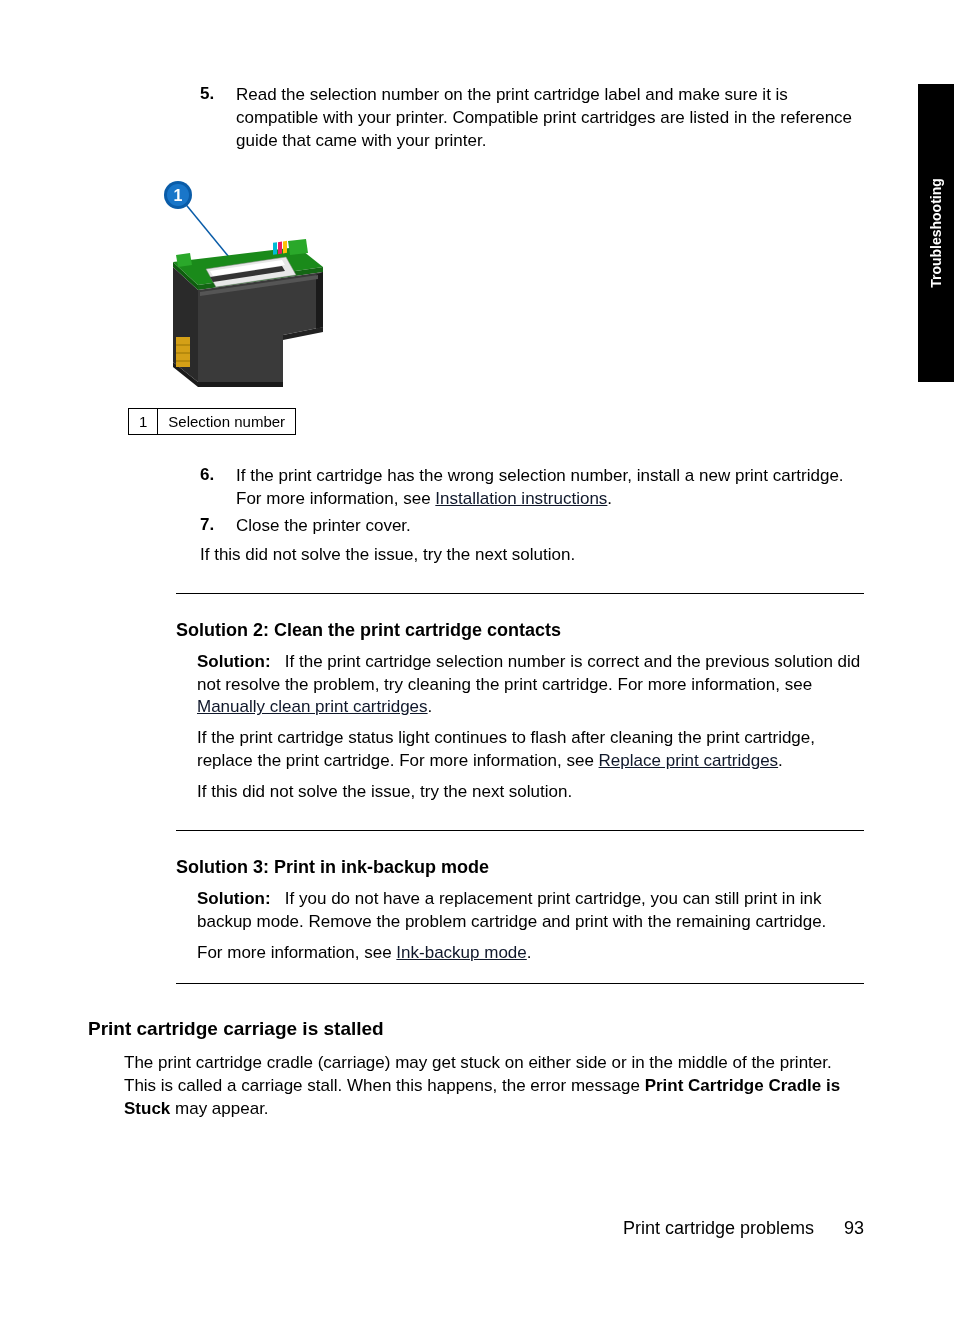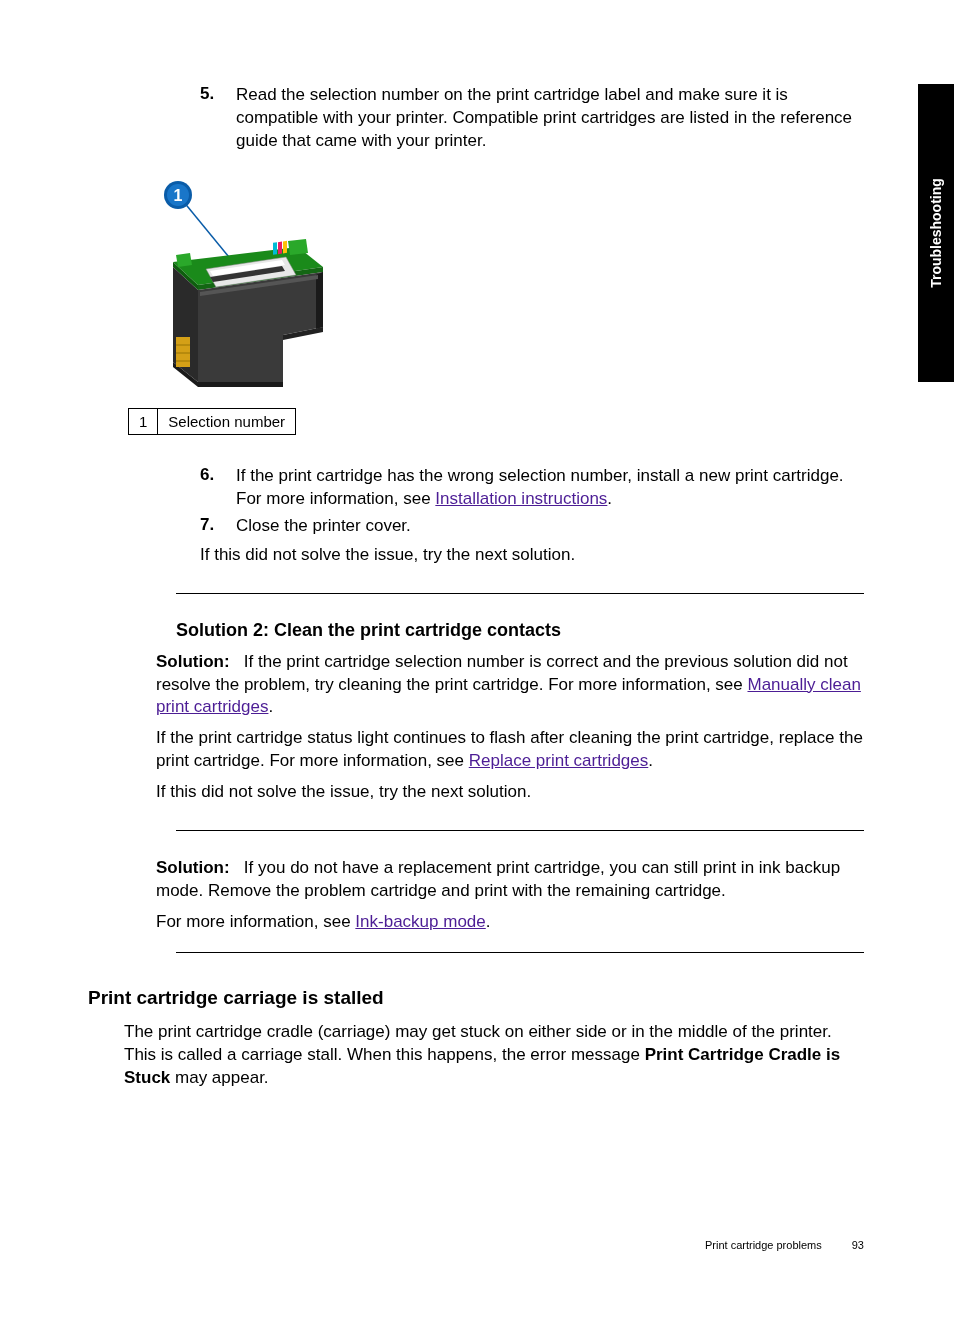--- a/index.html
+++ b/index.html
@@ -16,27 +16,27 @@
   .num { width: 36px; flex-shrink: 0; font-weight: bold; font-size: 17px; }
   .txt { flex: 1; font-size: 17px; line-height: 1.35; }
   .indent { margin-left: 112px; }
   .para { font-size: 17px; line-height: 1.35; margin-top: 4px; }
   .figure-area { margin: 24px 0 14px 40px; }
   .callout-table { border-collapse: collapse; margin-top: 6px; margin-left: 0px; }
   .callout-table td { border: 1px solid #000; padding: 4px 10px; font-size: 15px; }
   .callout-table td:first-child { text-align: center; width: 28px; }
   hr.sep { border: none; border-top: 1.5px solid #000; margin: 26px 0 26px 88px; width: 688px; }
   .sol-title { font-weight: bold; font-size: 18px; margin-left: 88px; margin-bottom: 10px; }
-  .sol-body { margin-left: 68px; font-size: 17px; line-height: 1.35; }
+  .sol-body { margin-left: 109px; font-size: 17px; line-height: 1.35; }
   .sol-body p { margin-bottom: 8px; }
   .inline-bold { font-weight: bold; }
-  a.link { color: #4c1d95; text-decoration: underline; }
+  a.link { color: #0f172a; text-decoration: underline; }
   .h2 { font-weight: bold; font-size: 19px; margin-top: 34px; margin-bottom: 12px; }
   .body-para { margin-left: 36px; font-size: 17px; line-height: 1.35; }
-  .footer { position: absolute; bottom: 70px; left: 88px; width: 776px; display: flex; justify-content: flex-end; font-size: 11px; gap: 30px; }
+  .footer { position: absolute; bottom: 82px; left: 88px; width: 776px; display: flex; justify-content: flex-end; font-size: 18px; gap: 30px; }
   .footer .pn { }
   
   .cart-svg { display: block; }
 </style>
 </head>
 <body>
 
 <div class="page">
   <div class="side-tab">
     <span>Troubleshooting</span>
@@ -123,20 +123,21 @@
         <span class="inline-bold">Solution:</span>&nbsp;&nbsp;&nbsp;<span>If the print cartridge selection number is correct and the previous solution did not resolve the problem, try cleaning the print cartridge. For more information, see </span><a href="#" class="link">Manually clean print cartridges</a><span>.</span>
       </p>
       <p>
         <span>If the print cartridge status light continues to flash after cleaning the print cartridge, replace the print cartridge. For more information, see </span><a href="#" class="link">Replace print cartridges</a><span>.</span>
       </p>
       <p>If this did not solve the issue, try the next solution.</p>
     </div>
 
     <hr class="sep">
 
+    <div class="sol-title">Solution 3: Print in ink-backup mode</div>
     <div class="sol-body">
       <p>
         <span class="inline-bold">Solution:</span>&nbsp;&nbsp;&nbsp;<span>If you do not have a replacement print cartridge, you can still print in ink backup mode. Remove the problem cartridge and print with the remaining cartridge.</span>
       </p>
       <p>
         <span>For more information, see </span><a href="#" class="link">Ink-backup mode</a><span>.</span>
       </p>
     </div>
 
     <hr class="sep" style="margin-top:18px;">

